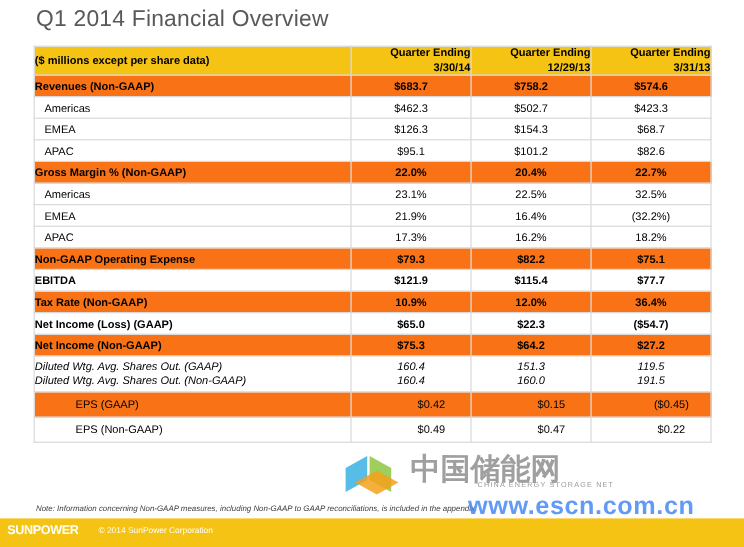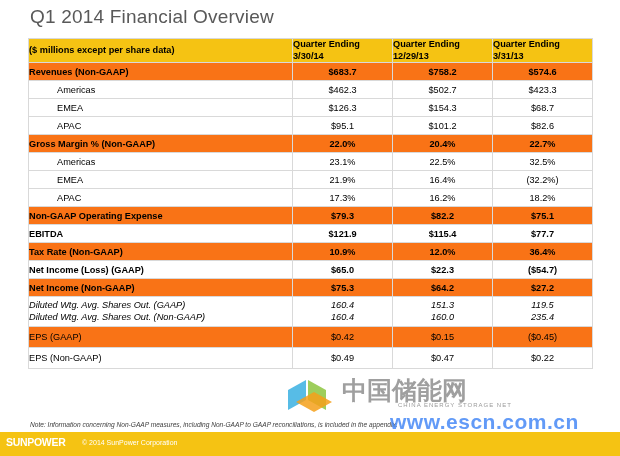--- a/index.html
+++ b/index.html
@@ -44,49 +44,49 @@
     height: 18px;
   }
   
   thead th {
     background: #f5c313;
     border: 1px solid #ffffff;
     height: 34px;
     font-weight: bold;
     font-size: 9.3px;
     color: #000;
-    text-align: left;
+    text-align: right;
     padding-right: 10px;
     line-height: 11.5px;
   }
   thead th.hlabel {
     text-align: left;
     font-weight: bold;
   }
   thead th .l2 { display: block; }
 
   td.lbl {
     text-align: left;
     padding-left: 10px;
   }
-  td.lbl.ind { padding-left: 28px; }
+  td.lbl.ind { padding-left: 8px; }
   td.num {
     text-align: center;
     padding-right: 10px;
   }
   tr.b td { font-weight: bold; }
   tr.shade td { background: #f97316; }
   tr.plain td { background: #ffffff; }
   tr.tall td { height: 30px; }
   td.two-line {
     line-height: 11.5px;
     font-style: italic;
   }
   td.two-line span { display: block; }
-  tr.eps td { height: 21px; }
+  tr.eps td { height: 21px; padding-left: 34px; }
 
   .footnote {
     position: absolute;
     left: 30px; top: 421px;
     font-size: 6.6px;
     color: #404040;
     font-style: italic;
     white-space: nowrap;
   }
   
@@ -270,21 +270,21 @@
         <td class="num two-line">
           <span>160.4</span>
           <span>160.4</span>
         </td>
         <td class="num two-line">
           <span>151.3</span>
           <span>160.0</span>
         </td>
         <td class="num two-line">
           <span>119.5</span>
-          <span>235.4</span>
+          <span>191.5</span>
         </td>
       </tr>
 
       <tr class="eps shade">
         <td class="lbl">EPS  (GAAP)</td>
         <td class="num">$0.42</td>
         <td class="num">$0.15</td>
         <td class="num">($0.45)</td>
       </tr>
       <tr class="eps plain">

